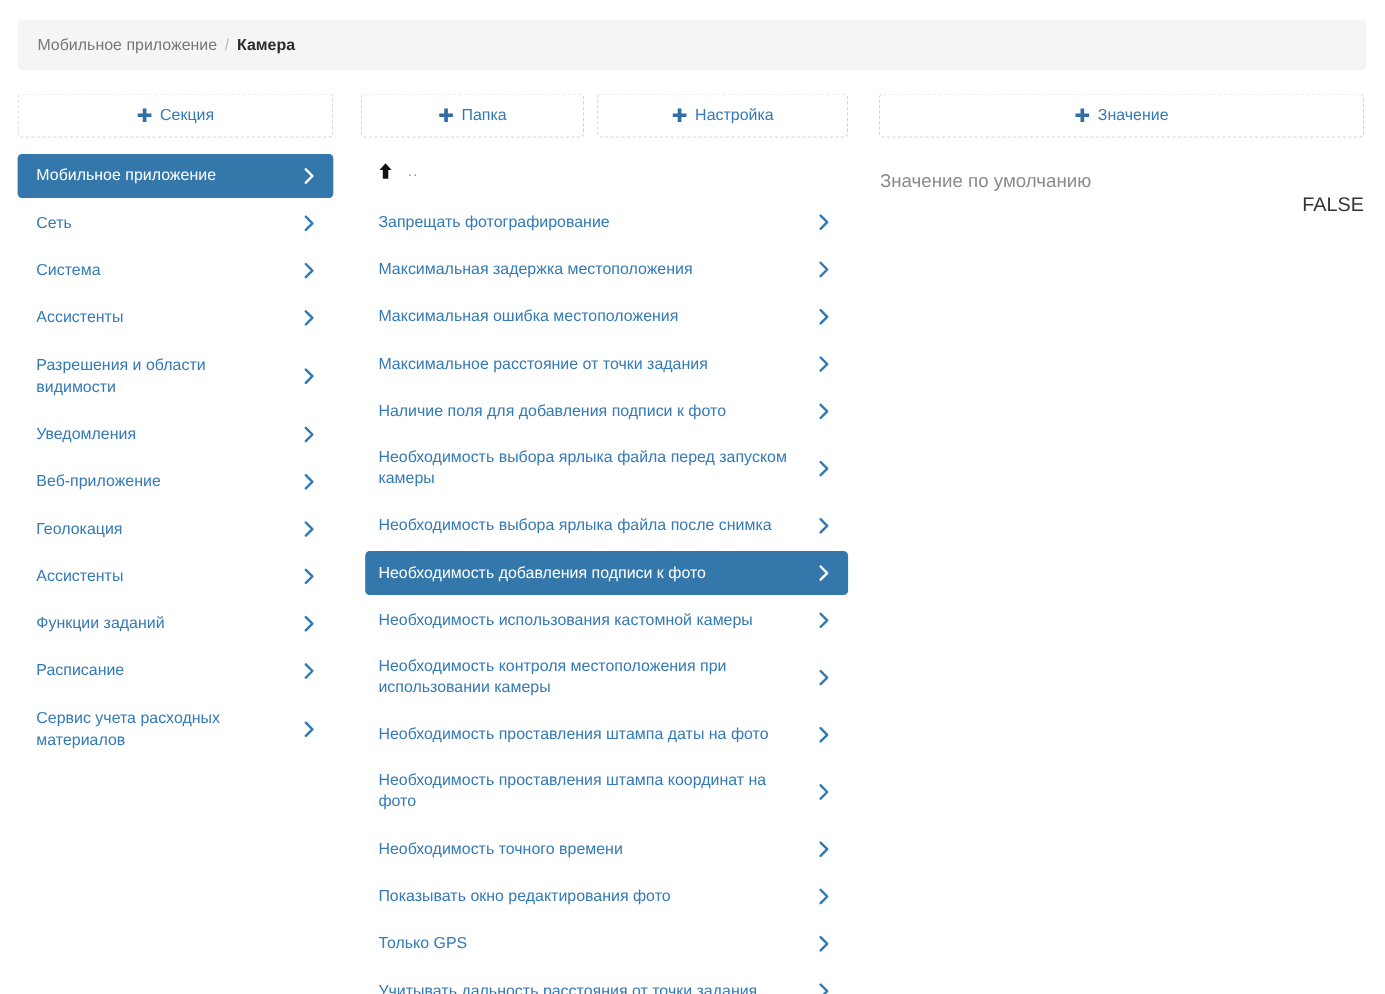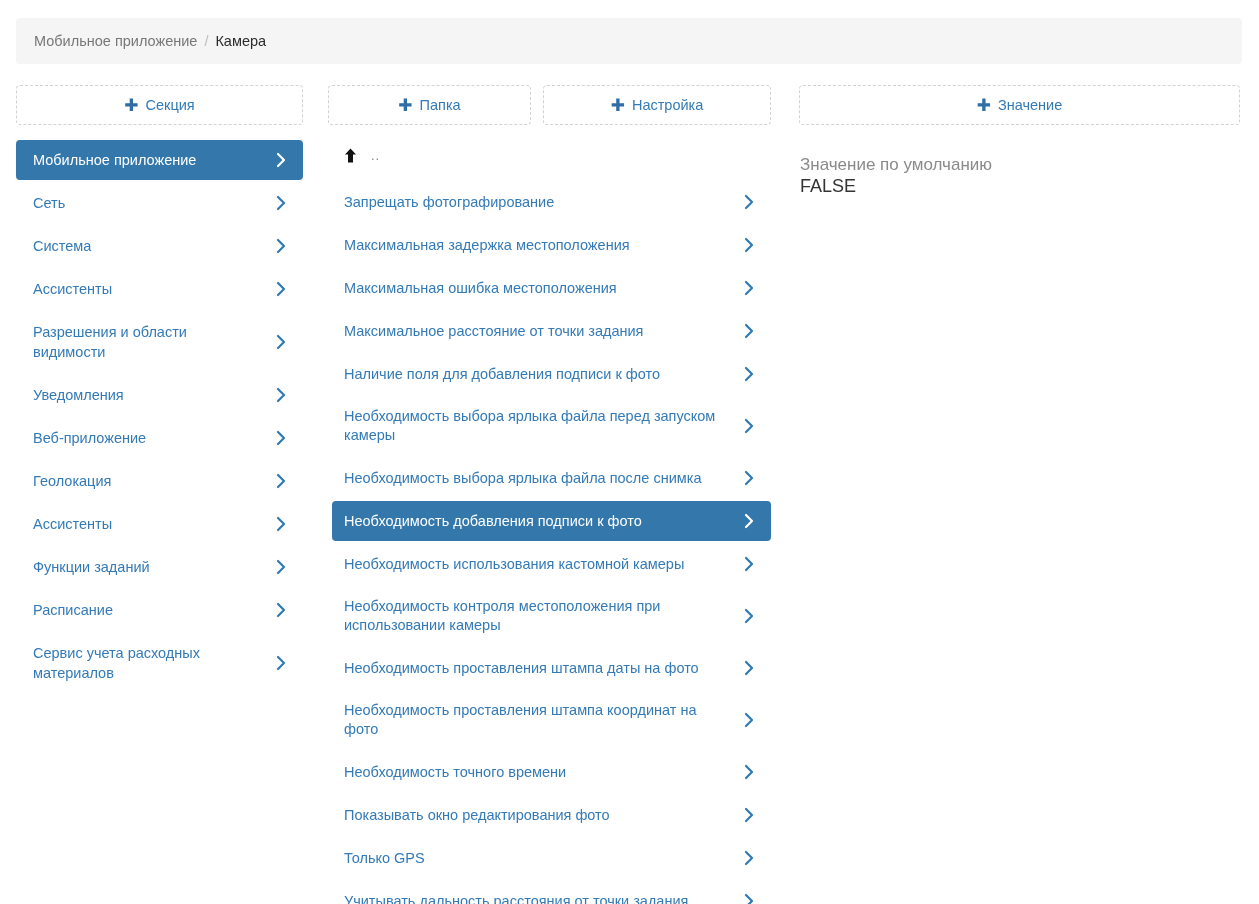--- a/index.html
+++ b/index.html
@@ -37,21 +37,21 @@
     font-size: 14.5px;
   }
   .crumb-sep {
     color: #bdbdbd;
     font-size: 14.5px;
     margin: 0 7px;
   }
   .crumb-current {
     color: #2b2b2b;
     font-size: 14.5px;
-    font-weight: normal;
+    font-weight: bold;
   }
 
   
   .add-btn {
     position: absolute;
     height: 40px;
     border: 1px dashed #d2d2d2;
     border-radius: 4px;
     background: #ffffff;
     display: flex;
@@ -163,20 +163,21 @@
   .value-caption {
     color: #8a8a8a;
     font-size: 17px;
     line-height: 17px;
   }
   .value-content {
     color: #333333;
     font-size: 18px;
     line-height: 24px;
     margin-top: 1px;
+    text-align: right;
   }
 </style>
 </head>
 <body>
 
 <div class="page">
 
   <div class="breadcrumb-bar">
     <span class="crumb-parent">Мобильное приложение</span>
     <span class="crumb-sep">/</span>

